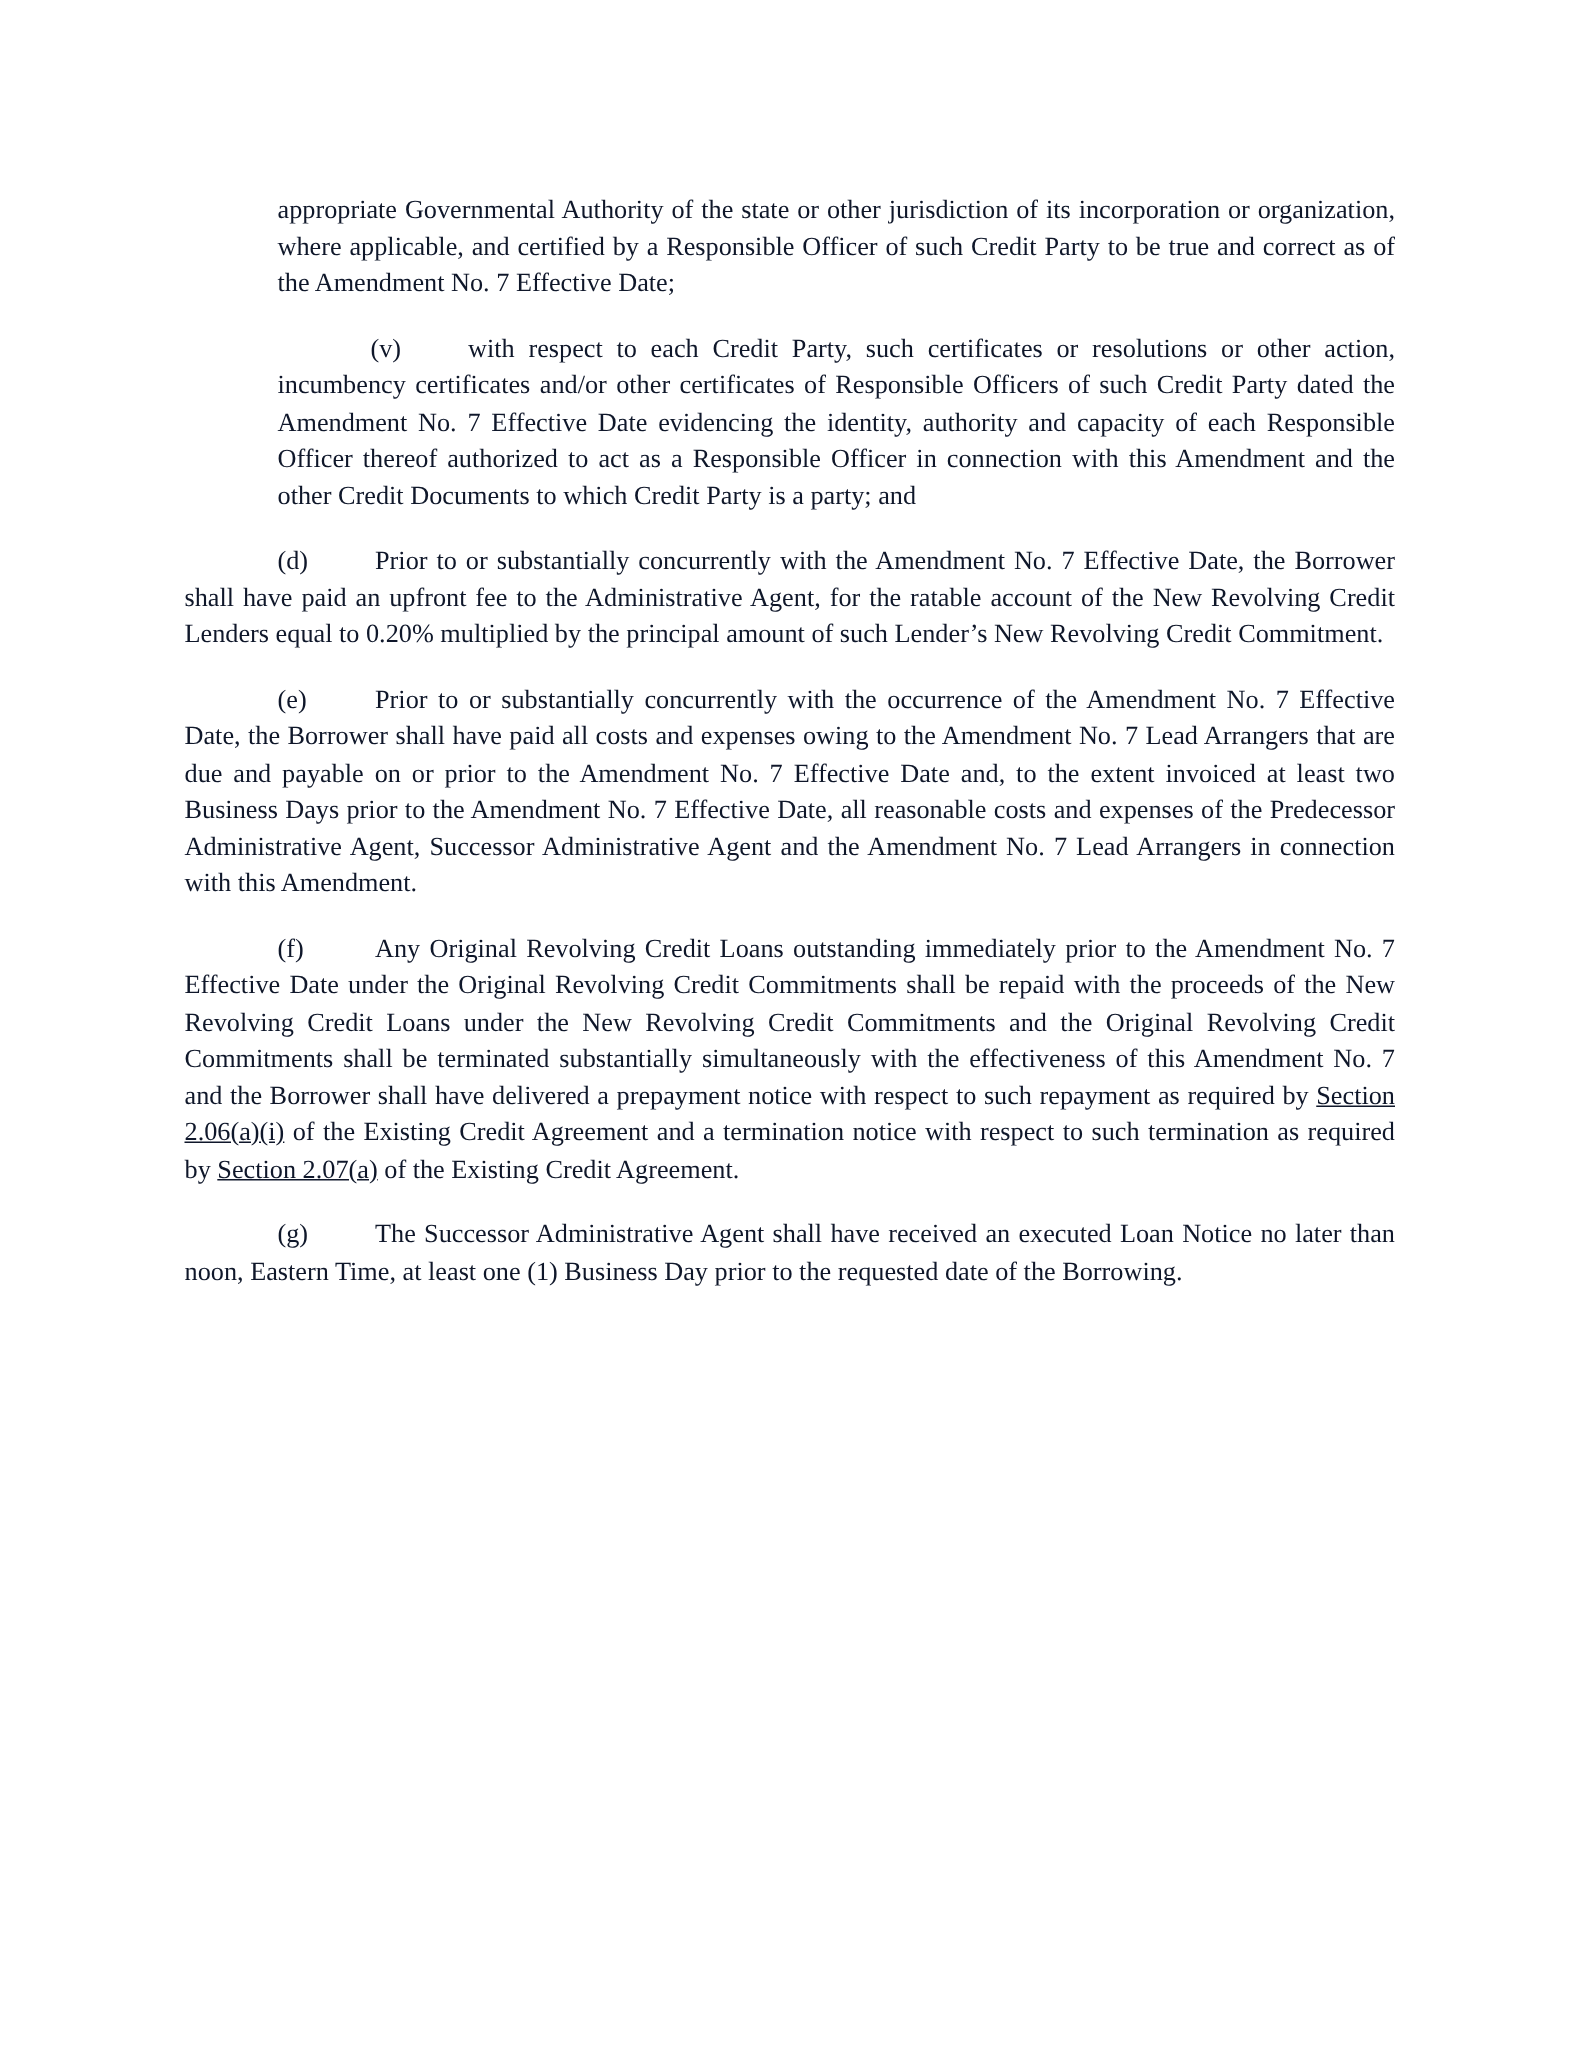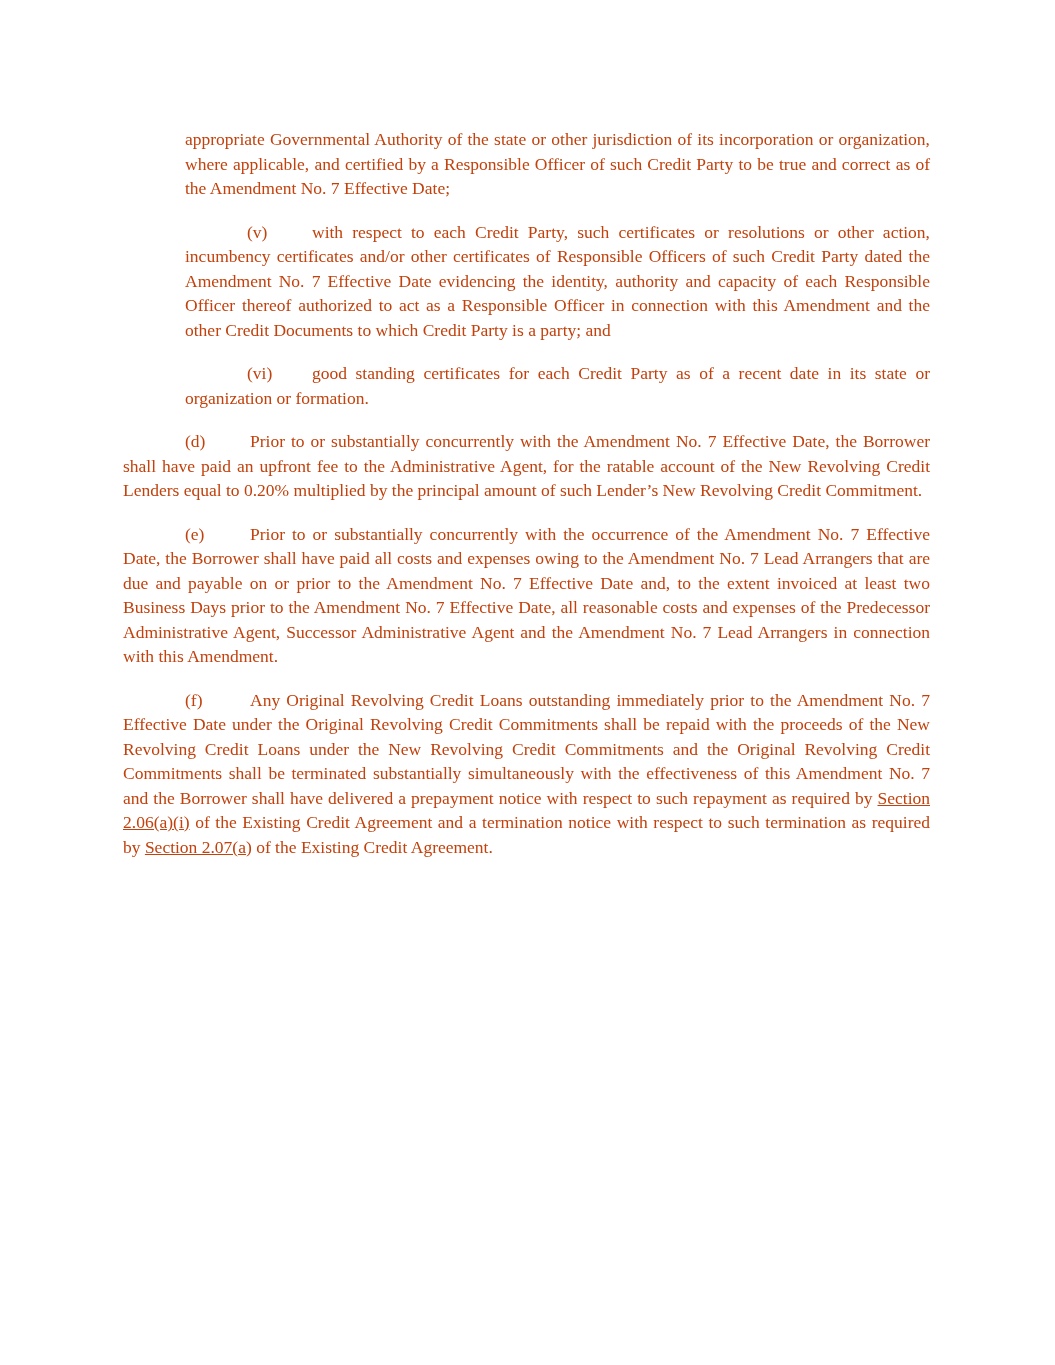--- a/index.html
+++ b/index.html
@@ -10,21 +10,21 @@
   .page {
     position: relative;
     width: 1055px;
     height: 1365px;
     background: #ffffff;
     box-sizing: border-box;
     padding: 127px 125px 40px 123px;
     font-family: "Liberation Serif", serif;
     font-size: 17.5px;
     line-height: 24.5px;
-    color: #c2410c;
+    color: #0f172a;
     overflow: hidden;
   }
   .para {
     margin: 0 0 19px 0;
     text-align: justify;
   }
   .para.sub {
     margin-left: 62px;
   }
   .para.indent {
@@ -41,24 +41,24 @@
 </style>
 </head>
 <body>
 
 <div class="page">
 
   <p class="para sub"><span>appropriate Governmental Authority of the state or other jurisdiction of its incorporation or organization, where applicable, and certified by a Responsible Officer of such Credit Party to be true and correct as of the Amendment No. 7 Effective Date;</span></p>
 
   <p class="para sub indent"><span class="plabel">(v)</span><span>with respect to each Credit Party, such certificates or resolutions or other action, incumbency certificates and/or other certificates of Responsible Officers of such Credit Party dated the Amendment No. 7 Effective Date evidencing the identity, authority and capacity of each Responsible Officer thereof authorized to act as a Responsible Officer in connection with this Amendment and the other Credit Documents to which Credit Party is a party; and</span></p>
 
-  <p class="para sub indent"><span class="plabel">(vi)</span><span>good standing certificates for each Credit Party as of a recent date in its state or organization or formation.</span></p>
 
 
 
   <p class="para indent"><span class="plabel">(d)</span><span>Prior to or substantially concurrently with the Amendment No. 7 Effective Date, the Borrower shall have paid an upfront fee to the Administrative Agent, for the ratable account of the New Revolving Credit Lenders equal to 0.20% multiplied by the principal amount of such Lender’s New Revolving Credit Commitment.</span></p>
 
   <p class="para indent"><span class="plabel">(e)</span><span>Prior to or substantially concurrently with the occurrence of the Amendment No. 7 Effective Date, the Borrower shall have paid all costs and expenses owing to the Amendment No. 7 Lead Arrangers that are due and payable on or prior to the Amendment No. 7 Effective Date and, to the extent invoiced at least two Business Days prior to the Amendment No. 7 Effective Date, all reasonable costs and expenses of the Predecessor Administrative Agent, Successor Administrative Agent and the Amendment No. 7 Lead Arrangers in connection with this Amendment.</span></p>
 
   <p class="para indent"><span class="plabel">(f)</span><span>Any Original Revolving Credit Loans outstanding immediately prior to the Amendment No. 7 Effective Date under the Original Revolving Credit Commitments shall be repaid with the proceeds of the New Revolving Credit Loans under the New Revolving Credit Commitments and the Original Revolving Credit Commitments shall be terminated substantially simultaneously with the effectiveness of this Amendment No. 7 and the Borrower shall have delivered a prepayment notice with respect to such repayment as required by </span><span class="uline">Section 2.06(a)(i)</span><span> of the Existing Credit Agreement and a termination notice with respect to such termination as required by </span><span class="uline">Section 2.07(a)</span><span> of the Existing Credit Agreement.</span></p>
 
+  <p class="para indent"><span class="plabel">(g)</span><span>The Successor Administrative Agent shall have received an executed Loan Notice no later than noon, Eastern Time, at least one (1) Business Day prior to the requested date of the Borrowing.</span></p>
 
 </div>
 
 </body></html>

